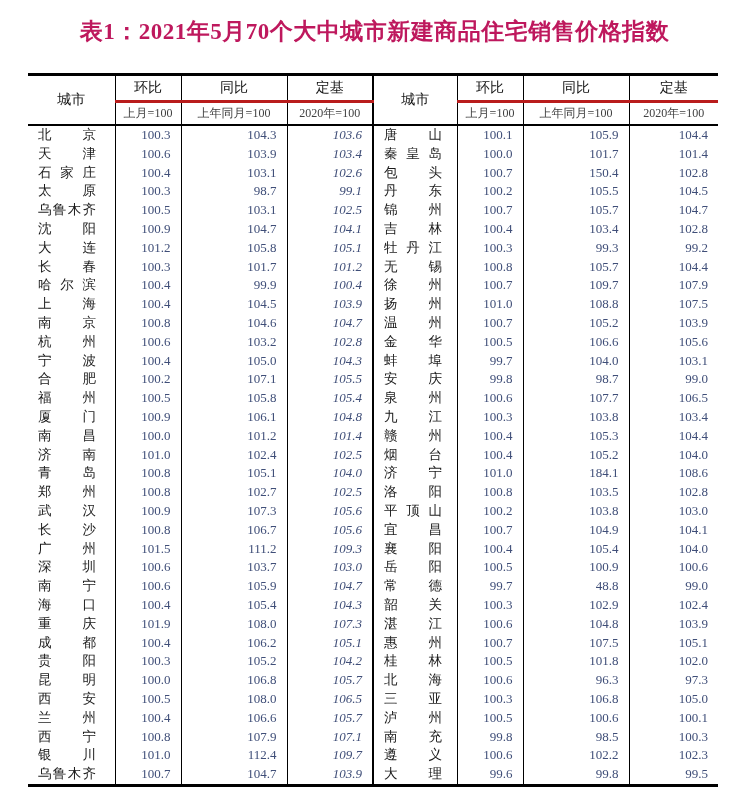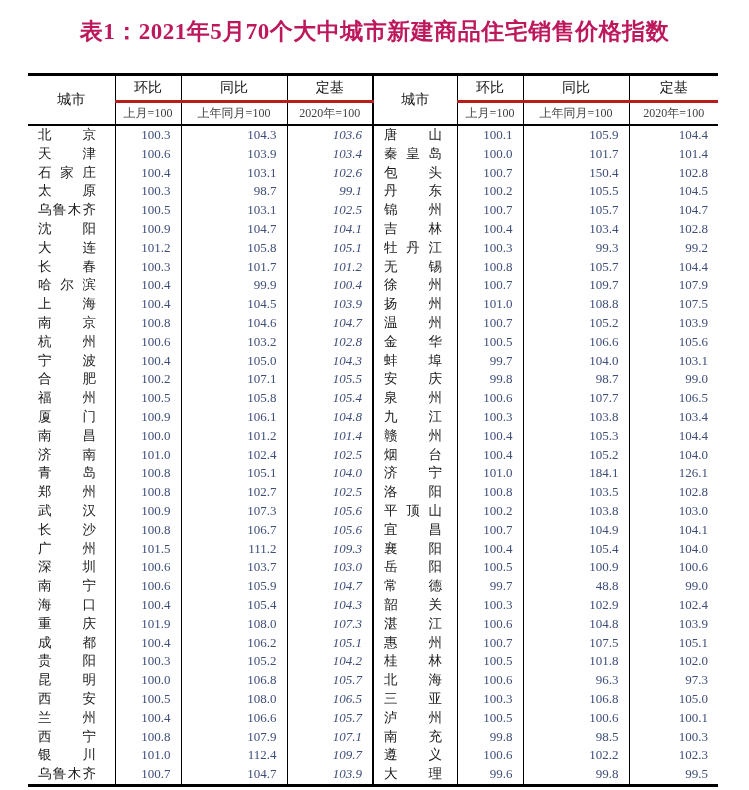--- a/index.html
+++ b/index.html
@@ -268,21 +268,21 @@
           <td class="num">104.0</td>
         </tr>
         <tr>
           <td class="city"><span class="city-name">青岛</span></td>
           <td class="num">100.8</td>
           <td class="num">105.1</td>
           <td class="num">104.0</td>
           <td class="city"><span class="city-name">济宁</span></td>
           <td class="num">101.0</td>
           <td class="num">184.1</td>
-          <td class="num">126.1</td>
+          <td class="num">108.6</td>
         </tr>
         <tr>
           <td class="city"><span class="city-name">郑州</span></td>
           <td class="num">100.8</td>
           <td class="num">102.7</td>
           <td class="num">102.5</td>
           <td class="city"><span class="city-name">洛阳</span></td>
           <td class="num">100.8</td>
           <td class="num">103.5</td>
           <td class="num">102.8</td>

